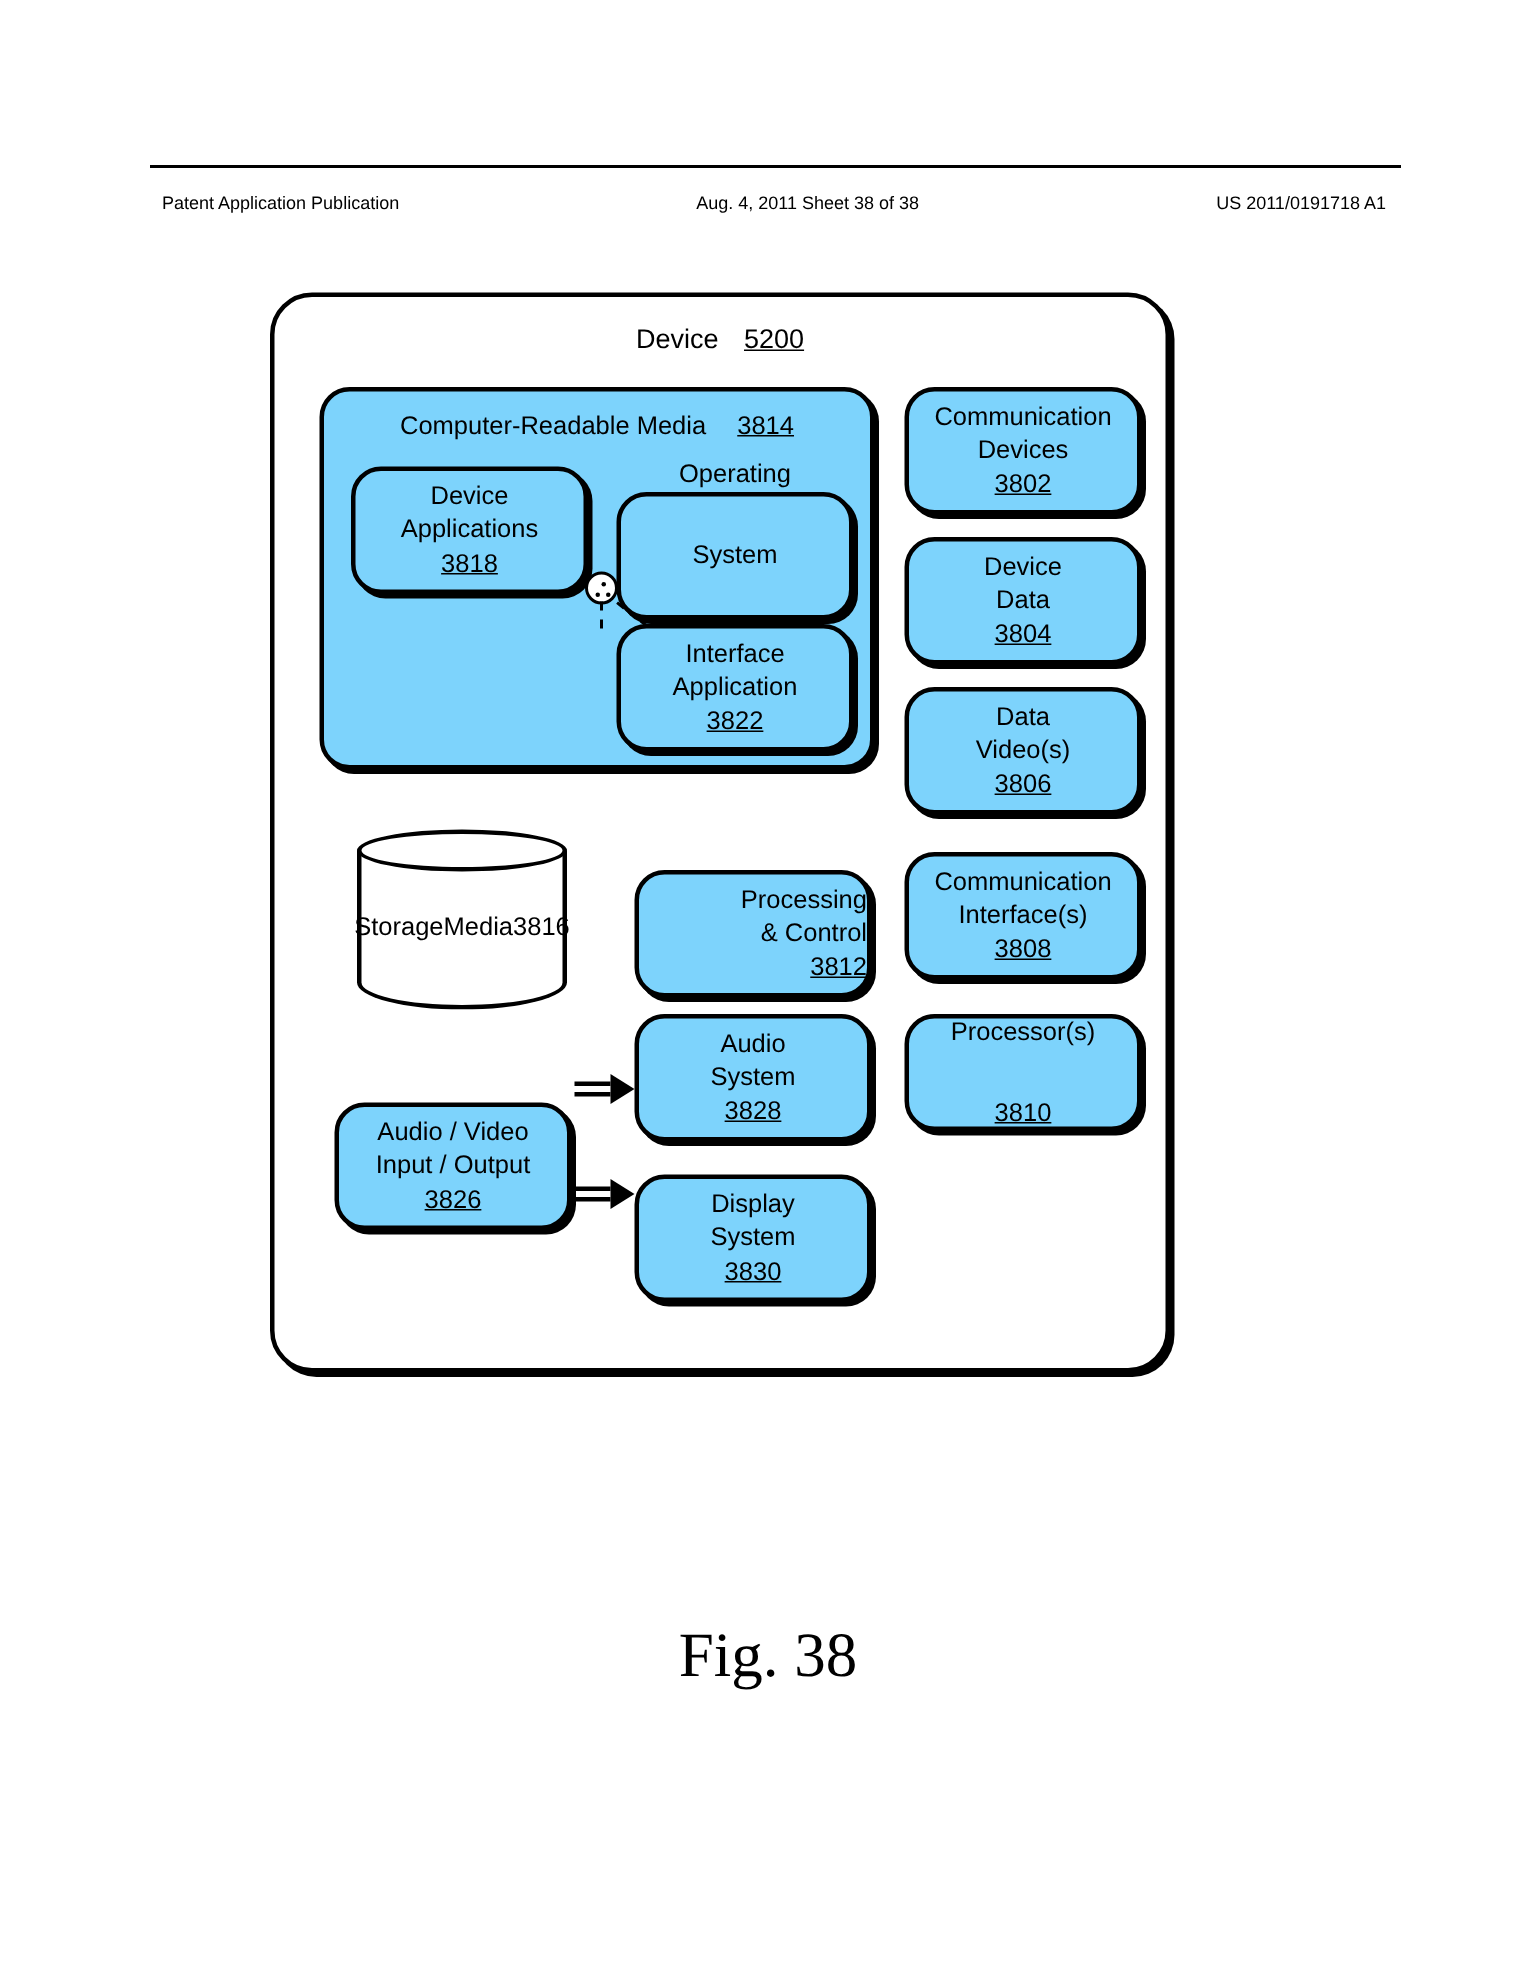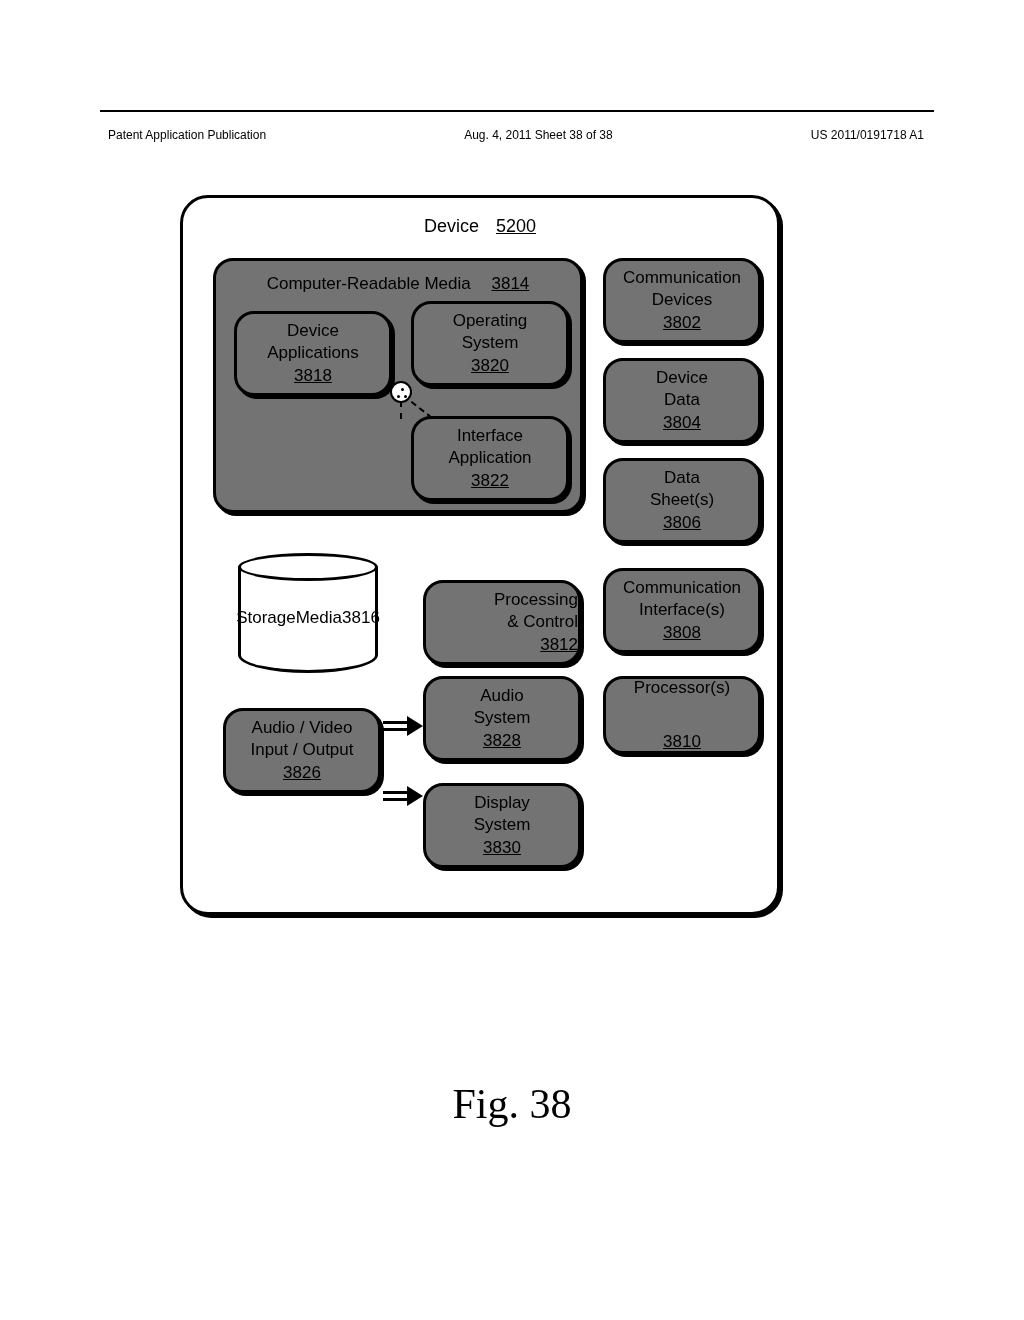--- a/index.html
+++ b/index.html
@@ -37,21 +37,21 @@
     border: 3px solid #000;
     border-radius: 28px;
     box-shadow: 3px 3px 0 #000;
     background: #fff;
   }
   .box {
     position: absolute;
     border: 3px solid #000;
     border-radius: 20px;
     box-shadow: 3px 3px 0 #000;
-    background: #737373;
+    background: #7dd3fc;
     text-align: center;
     font-size: 17px;
     line-height: 1.3;
     display: flex;
     flex-direction: column;
     justify-content: center;
     align-items: center;
   }
   .box .ref { text-decoration: underline; }
   .device-title {
@@ -163,21 +163,21 @@
     <div class="media-title">
       <span>Computer-Readable Media</span>
       <span class="ref">3814</span>
     </div>
 
     <div class="box" style="left:18px; top:50px; width:158px; height:85px;">
       <span>Device</span>
       <span>Applications</span>
       <span class="ref">3818</span>
     </div>
-    <div class="box" style="left:195px; top:40px; width:158px; height:85px;">
+    <div class="box" style="left:195px; top:67px; width:158px; height:85px;gap:32px;">
       <span>Operating</span>
       <span>System</span>
       <span class="ref">3820</span>
     </div>
     <div class="box" style="left:195px; top:155px; width:158px; height:85px;">
       <span>Interface</span>
       <span>Application</span>
       <span class="ref">3822</span>
     </div>
 
@@ -196,21 +196,21 @@
     <span>Devices</span>
     <span class="ref">3802</span>
   </div>
   <div class="box" style="left:420px; top:160px; width:158px; height:85px;">
     <span>Device</span>
     <span>Data</span>
     <span class="ref">3804</span>
   </div>
   <div class="box" style="left:420px; top:260px; width:158px; height:85px;">
     <span>Data</span>
-    <span>Sheet(s)</span>
+    <span>Video(s)</span>
     <span class="ref">3806</span>
   </div>
   <div class="box" style="left:420px; top:370px; width:158px; height:85px;">
     <span>Communication</span>
     <span>Interface(s)</span>
     <span class="ref">3808</span>
   </div>
   <div class="box" style="left:420px; top:478px; width:158px; height:78px;gap:32px;">
     <span>Processor(s)</span>
     <span class="ref">3810</span>
@@ -234,21 +234,21 @@
 
   <div class="cylinder" style="left:55px; top:355px; width:140px; height:120px;">
     <div class="body" style="top:14px; height:106px;">
       <span>Storage</span>
       <span>Media</span>
       <span class="ref">3816</span>
     </div>
     <div class="top" style="height:28px;"></div>
   </div>
 
-  <div class="box" style="left:40px; top:510px; width:158px; height:85px;">
+  <div class="box" style="left:40px; top:537px; width:158px; height:85px;">
     <span>Audio / Video</span>
     <span>Input / Output</span>
     <span class="ref">3826</span>
   </div>
 
   <div class="arrow" style="left:200px; top:528px; width:38px;">
     <div class="shaft" style="width:24px;"></div>
     <div class="head" style="right:-2px;"></div>
   </div>
   <div class="arrow" style="left:200px; top:598px; width:38px;">

